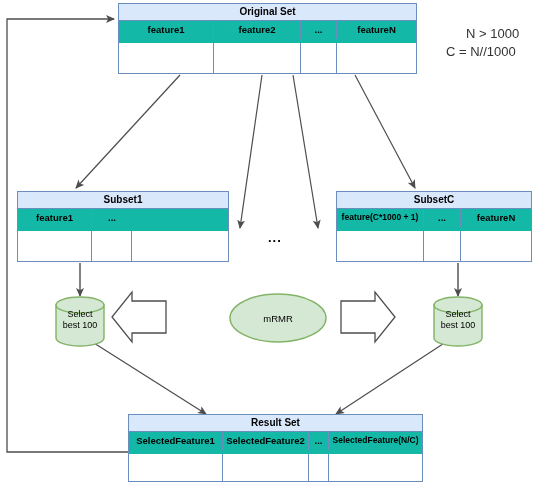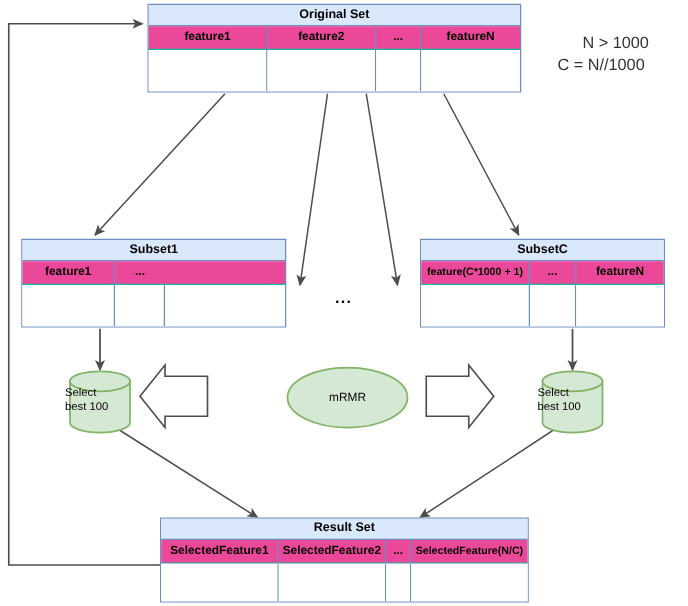--- a/index.html
+++ b/index.html
@@ -41,22 +41,22 @@
     color: #000000;
     text-align: center;
     line-height: 16px;
     height: 17px;
     white-space: nowrap;
     overflow: hidden;
   }
   .tbl-head {
     display: flex;
     height: 18px;
-    background: #ec4899;
-    border-bottom: 1px solid #14b8a6;
+    background: #14b8a6;
+    border-bottom: 4px solid #14b8a6;
   }
   .tbl-head .cell {
     box-sizing: border-box;
     border-right: 1px solid #6c8ebf;
     font-size: 9.5px;
     font-weight: bold;
     color: #000000;
     text-align: center;
     line-height: 17px;
     white-space: nowrap;
@@ -79,21 +79,21 @@
   .cyl {
     position: absolute;
     width: 56px;
     height: 50px;
   }
   .cyl .lbl {
     position: absolute;
     left: 0;
     top: 12px;
     width: 56px;
-    text-align: left;
+    text-align: center;
     font-size: 9px;
     color: #000000;
     line-height: 11px;
     pointer-events: none;
   }
   
   .ellipse {
     position: absolute;
     display: flex;
     align-items: center;

